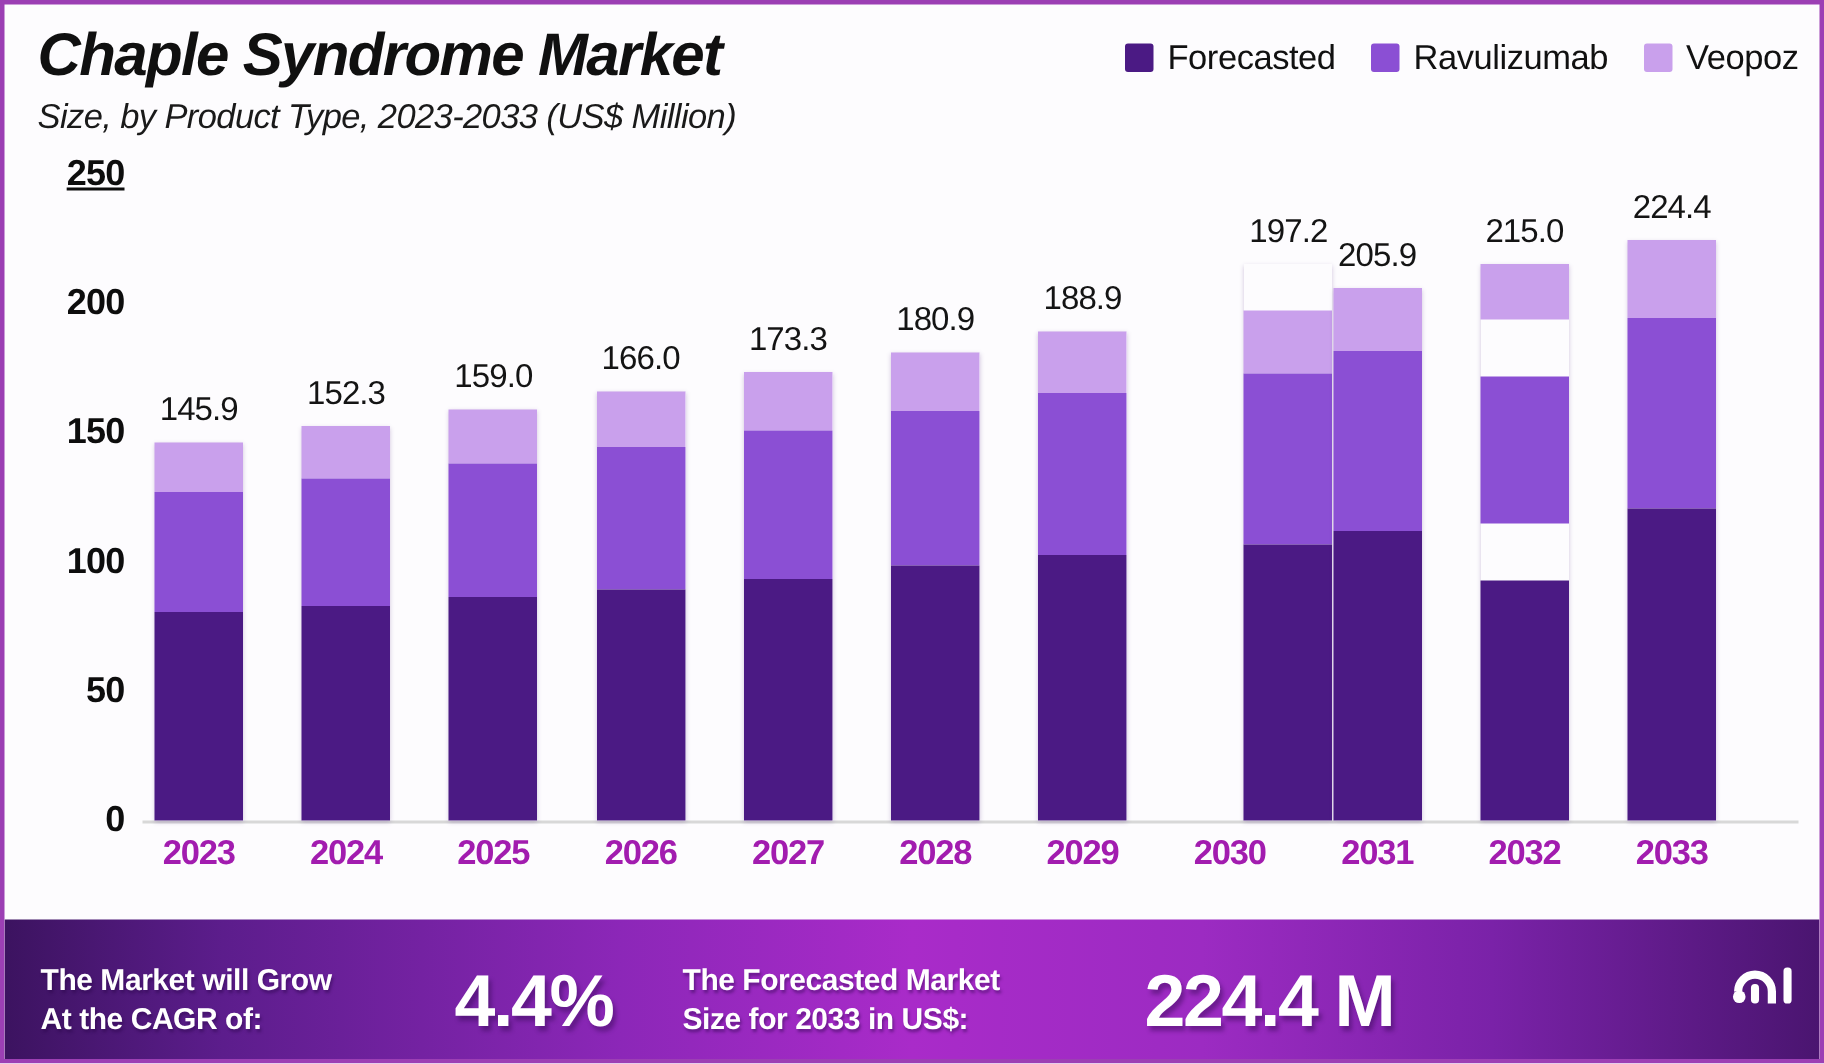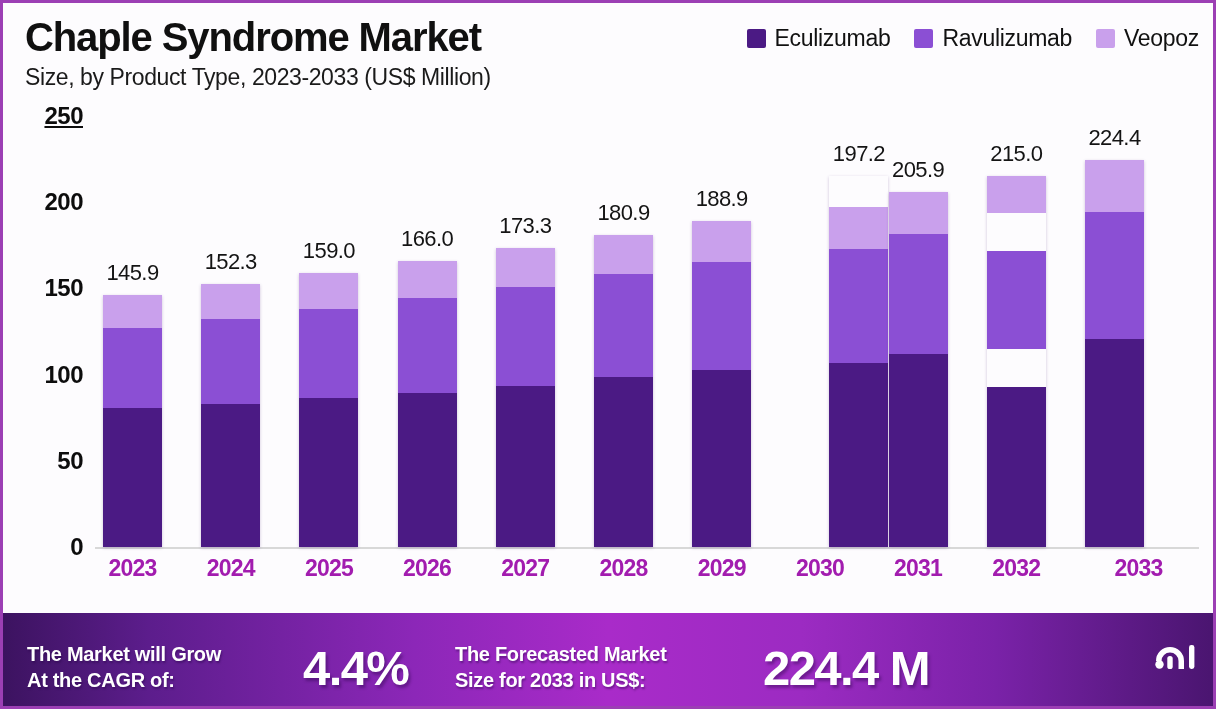--- a/index.html
+++ b/index.html
@@ -26,20 +26,21 @@
     position: absolute;
     left: 0; top: 0;
     width: 1210px;
     height: 100px;
   }
 
   .title-block {
     position: absolute;
     left: 22px;
     top: 10px;
+    font-style: italic;
   }
 
   .chart-title {
     font-size: 40px;
     font-weight: bold;
     color: #101010;
     letter-spacing: -1.1px;
     line-height: 48px;
     white-space: nowrap;
   }
@@ -258,21 +259,21 @@
 
   <div class="header">
     <div class="title-block">
       <div class="chart-title">Chaple Syndrome Market</div>
       <div class="chart-subtitle">Size, by Product Type, 2023-2033 (US$ Million)</div>
     </div>
 
     <div class="legend" id="legend-host">
         <div class="legend-item">
           <span class="legend-swatch" style="background: rgb(75, 26, 132);"></span>
-          <span class="legend-label">Eculizumab</span>
+          <span class="legend-label">Forecasted</span>
         </div>
         <div class="legend-item">
           <span class="legend-swatch" style="background: rgb(139, 79, 212);"></span>
           <span class="legend-label">Ravulizumab</span>
         </div>
         <div class="legend-item">
           <span class="legend-swatch" style="background: rgb(201, 160, 236);"></span>
           <span class="legend-label">Veopoz</span>
         </div>
       </div>
@@ -382,21 +383,21 @@
         <div class="x-label" style="left: 8px; width: 59px;">2023</div>
         <div class="x-label" style="left: 106.2px; width: 59px;">2024</div>
         <div class="x-label" style="left: 204.4px; width: 59px;">2025</div>
         <div class="x-label" style="left: 302.6px; width: 59px;">2026</div>
         <div class="x-label" style="left: 400.8px; width: 59px;">2027</div>
         <div class="x-label" style="left: 499px; width: 59px;">2028</div>
         <div class="x-label" style="left: 597.2px; width: 59px;">2029</div>
         <div class="x-label" style="left: 695.4px; width: 59px;">2030</div>
         <div class="x-label" style="left: 793.6px; width: 59px;">2031</div>
         <div class="x-label" style="left: 891.8px; width: 59px;">2032</div>
-        <div class="x-label" style="left: 990px; width: 59px; margin-left: 24px;">2033</div>
+        <div class="x-label" style="left: 990px; width: 59px;">2033</div>
       </div>
   </div>
 
   <div class="footer">
     <div class="footer-text f-cagr-label">
       <span>The Market will Grow</span><br>
       <span>At the CAGR of:</span>
     </div>
 
     <div class="footer-big f-cagr-value">4.4%</div>

